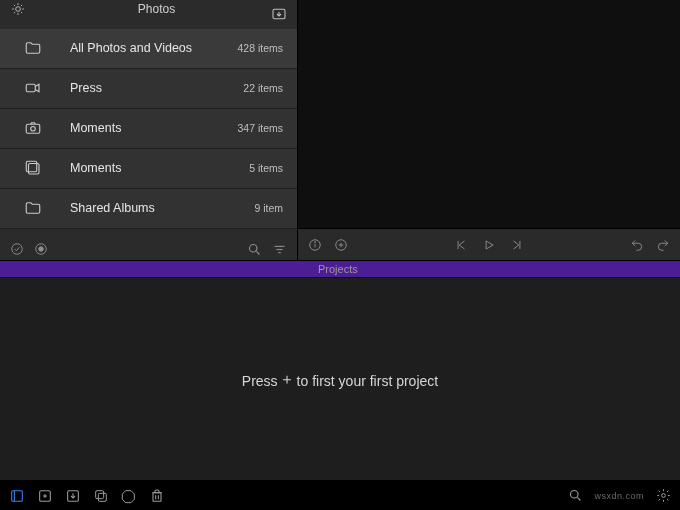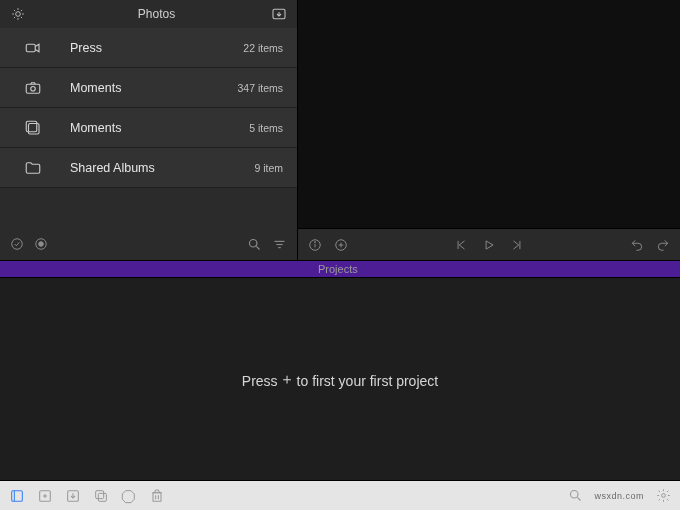--- a/index.html
+++ b/index.html
@@ -11,20 +11,21 @@
     overflow: hidden;
     font-size: 12px;
   }
   .app { display: flex; flex-direction: column; width: 100%; height: 100%; }
   .top { display: flex; height: 260px; }
   .sidebar {
     width: 298px;
     background: #2b2b2b;
     display: flex; flex-direction: column;
     border-right: 1px solid #000;
+    gap: 10px;
   }
   .sidebar-header {
     height: 28px;
     display: flex; align-items: center;
     padding: 0 10px;
     background: #2b2b2b;
     position: relative;
   }
   .sidebar-header .hdr-icon { width: 16px; display:flex; justify-content:center; color:#bcbcbc; }
   .sidebar-title { flex:1; text-align:center; font-size:12px; color:#d0d0d0; }
@@ -76,21 +77,21 @@
   }
 
   .projects {
     flex:1; background:#1e1e1e;
     display:flex; align-items:center; justify-content:center;
   }
   .empty-msg { color:#d6d6d6; font-size:14px; display:flex; align-items:flex-end; gap:2px;}
   .plus-inline { font-size:15px; position:relative; top:0px; }
 
   .bottombar {
-    height:30px; background:#e5e5e5;
+    height:30px; background:#000000;
     border-top:1px solid #000;
     display:flex; align-items:center; padding:0 8px; gap:10px;
   }
   .bottombar .spacer { flex:1; }
   .bicon { color:#9a9a9a; display:flex; width:18px; justify-content:center; }
   .bicon.accent { color:#3b82f6; }
   svg { display:block; }
 </style>
 </head>
 <body>
@@ -118,20 +119,29 @@
         <span class="hdr-right">
           <svg width="16" height="16" viewBox="0 0 24 24" fill="none" stroke="currentColor" stroke-width="1.6">
               <rect x="3" y="5" width="18" height="14" rx="2"></rect>
               <path d="M12 9v6"></path>
               <path d="M9 12l3 3 3-3"></path>
             </svg>
         </span>
       </div>
 
       <div class="list">
+        <div class="row sel">
+          <span class="ricon">
+            <svg width="18" height="18" viewBox="0 0 24 24" fill="none" stroke="currentColor" stroke-width="1.5">
+                <path d="M3 7a2 2 0 0 1 2-2h4l2 2h8a2 2 0 0 1 2 2v8a2 2 0 0 1-2 2H5a2 2 0 0 1-2-2V7z"></path>
+              </svg>
+          </span>
+          <span class="rlabel">All Photos and Videos</span>
+          <span class="rcount">428 items</span>
+        </div>
         <div class="row">
           <span class="ricon">
             <svg width="18" height="18" viewBox="0 0 24 24" fill="none" stroke="currentColor" stroke-width="1.5">
                 <rect x="3" y="7" width="12" height="10" rx="2"></rect>
                 <path d="M15 10l5-3v10l-5-3"></path>
               </svg>
           </span>
           <span class="rlabel">Press</span>
           <span class="rcount">22 items</span>
         </div>

